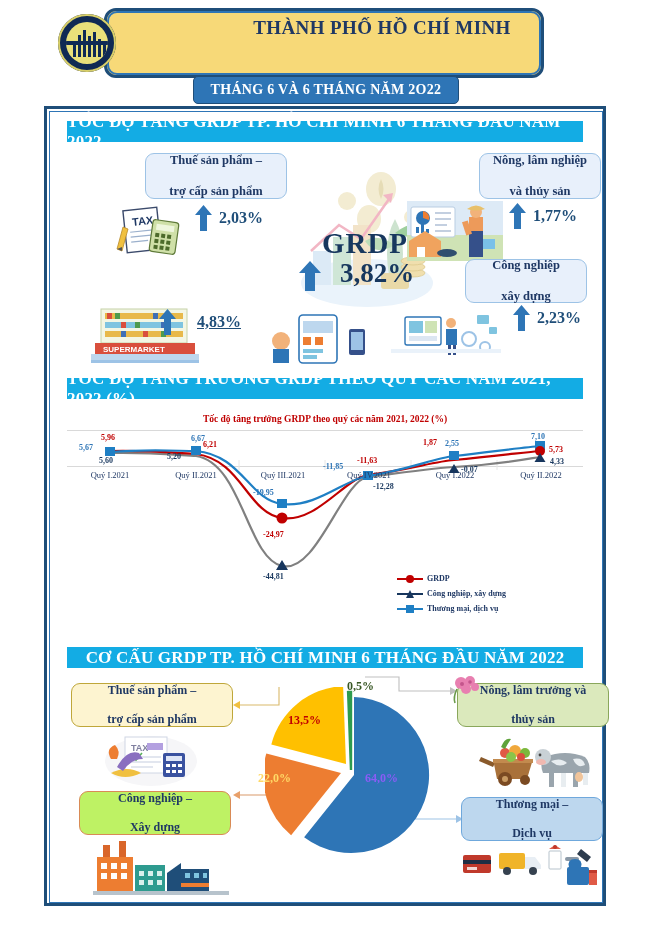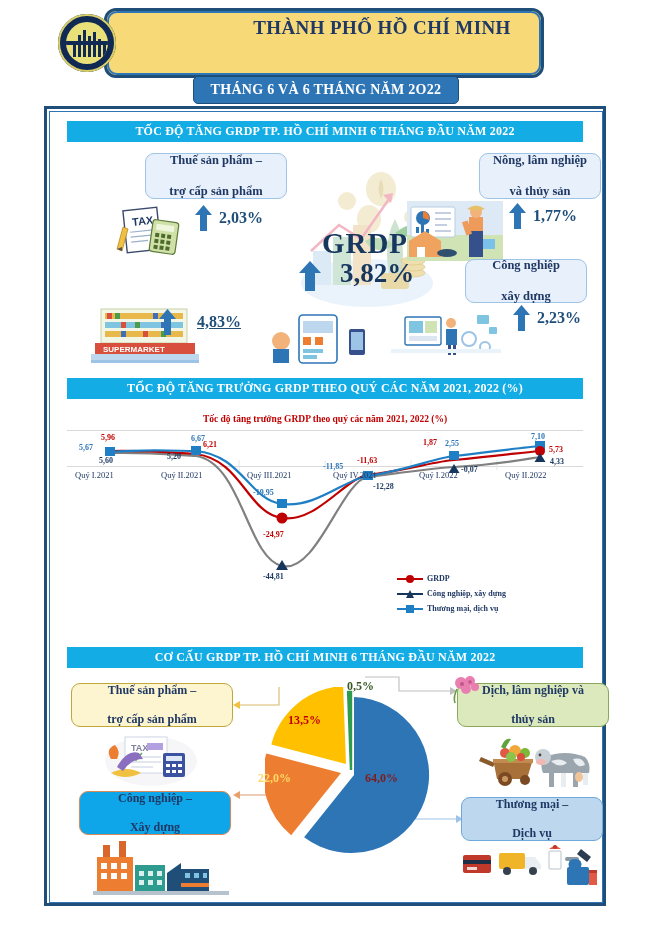--- a/index.html
+++ b/index.html
@@ -34,21 +34,21 @@
   .subtitle-band span{color:#ffffff;font-weight:bold;font-size:14px;letter-spacing:.3px;}
 
   
   .panel{position:absolute;left:44px;top:106px;width:562px;height:800px;
       border:3px solid #1f4e79;background:#ffffff;box-sizing:border-box;}
   .panel-inner{position:absolute;left:2px;top:2px;width:554px;height:792px;
       border:1px solid #2e75b6;box-sizing:border-box;}
 
   .sec-title{position:absolute;left:20px;width:516px;height:21px;background:#13ace4;
       display:flex;align-items:center;justify-content:center;}
-  .sec-title span{color:#ffffff;font-weight:bold;font-size:12px;letter-spacing:.2px;}
+  .sec-title span{color:#ffffff;font-weight:bold;font-size:17px;letter-spacing:.2px;}
 
   
   .s1{position:absolute;left:0;top:0;width:556px;height:265px;}
   .card{position:absolute;background:#e8f0fb;border:1.5px solid #9dc3e6;border-radius:9px;
       display:flex;align-items:center;justify-content:center;text-align:center;}
   .card span{color:#1f3864;font-weight:bold;font-size:12.5px;line-height:1.22;display:block;}
   .pct{position:absolute;color:#1f4e79;font-weight:bold;font-size:16px;}
   .uparrow{position:absolute;width:17px;height:26px;}
   .uparrow svg{display:block;}
 
@@ -59,21 +59,21 @@
 
   
   .art{position:absolute;overflow:hidden;}
 
   
   .s2{position:absolute;left:0;top:269px;width:556px;height:265px;}
   .chart-box{position:absolute;left:20px;top:30px;width:516px;height:232px;background:#fff;}
   .chart-title{position:absolute;left:0;top:6px;width:516px;text-align:center;
       color:#c00000;font-weight:bold;font-size:9.5px;}
   .axis-line{position:absolute;background:#d9d9d9;}
-  .cat-lbl{position:absolute;color:#1f3864;font-size:8.5px;}
+  .cat-lbl{position:absolute;color:#1f3864;font-size:8.5px;text-align:center;}
   .dlbl{position:absolute;font-weight:bold;font-size:8px;white-space:nowrap;}
   .dlbl.red{color:#c00000;}
   .dlbl.blue{color:#2e75b6;}
   .dlbl.navy{color:#17365d;}
   .legend{position:absolute;left:330px;top:166px;}
   .legend .row{display:flex;align-items:center;gap:4px;margin-bottom:6px;}
   .legend .row span{font-size:8px;font-weight:bold;color:#1f3864;white-space:nowrap;}
   .lgmark{width:26px;height:9px;position:relative;}
   .lgmark i{position:absolute;top:4px;left:0;width:26px;height:1.6px;display:block;}
   .lgmark b{position:absolute;left:9px;top:1px;width:8px;height:8px;display:block;}
@@ -471,21 +471,21 @@
 
         <g transform="translate(1,-2)">
           <path d="M85 85 L82.1 7.05 A78 78 0 0 1 85 7 Z" fill="#2e9b4f" stroke="#2e9b4f" stroke-width="2.4"></path>
         </g>
       </svg>
     </div>
 
     <div class="pie-lbl" style="left:300px;top:32px;color:#375623;">0,5%</div>
     <div class="pie-lbl" style="left:241px;top:66px;color:#c00000;">13,5%</div>
     <div class="pie-lbl" style="left:211px;top:124px;color:#ffd966;">22,0%</div>
-    <div class="pie-lbl" style="left:318px;top:124px;color:#7f1d1d;">64,0%</div>
+    <div class="pie-lbl" style="left:318px;top:124px;color:#8b5cf6;">64,0%</div>
 
     <div class="pcard" style="left:24px;top:36px;width:160px;height:42px;background:#fdf4d0;border-color:#bfa73a;">
       <span>
         <span>Thuế sản phẩm –</span><br>
         <span>trợ cấp sản phẩm</span>
       </span>
     </div>
     <div class="art" style="left:56px;top:84px;width:96px;height:56px;">
       <svg width="96" height="56" viewBox="0 0 96 56">
         <ellipse cx="48" cy="30" rx="46" ry="25" fill="#f6f6f8"></ellipse>
@@ -509,21 +509,21 @@
             <rect x="75" y="39" width="4" height="3"></rect>
           </g>
         <path d="M8 42 q16 -8 30 0 q-16 8 -30 0z" fill="#f0c040"></path>
         <path d="M14 36 q10 -18 22 -14 l4 6 q-12 0 -20 12z" fill="#8a6fc0"></path>
         <path d="M8 28 q-6 -10 4 -14 q6 6 2 14z" fill="#ed7d31"></path>
       </svg>
     </div>
 
     <div class="pcard" style="left:410px;top:36px;width:150px;height:42px;background:#dbe9bc;border-color:#8aa75b;">
       <span>
-        <span>Dịch, lâm nghiệp và</span><br>
+        <span>Nông, lâm trưởng và</span><br>
         <span>thủy sản</span>
       </span>
     </div>
     <div class="art" style="left:402px;top:28px;width:34px;height:30px;">
       <svg width="34" height="30" viewBox="0 0 34 30">
         <g fill="#e87fb0">
             <circle cx="12" cy="8" r="6"></circle>
             <circle cx="21" cy="6" r="5"></circle>
             <circle cx="17" cy="14" r="5"></circle>
             <circle cx="26" cy="12" r="4"></circle>
@@ -560,21 +560,21 @@
           <rect x="98" y="42" width="5" height="14" fill="#9aa5ad"></rect>
             <rect x="108" y="42" width="5" height="12" fill="#e8edf0"></rect>
           <circle cx="68" cy="26" r="8" fill="#c9d1d6"></circle>
             <circle cx="65" cy="24" r="1.4" fill="#444"></circle>
           <ellipse cx="66" cy="31" rx="5" ry="3" fill="#f0b8b0"></ellipse>
           <ellipse cx="104" cy="46" rx="4" ry="5" fill="#f0c49a"></ellipse>
         </g>
       </svg>
     </div>
 
-    <div class="pcard" style="left:32px;top:144px;width:150px;height:42px;background:#0ea5e9;border-color:#d98a56;">
+    <div class="pcard" style="left:32px;top:144px;width:150px;height:42px;background:#bef264;border-color:#d98a56;">
       <span>
         <span>Công nghiệp –</span><br>
         <span>Xây dựng</span>
       </span>
     </div>
     <div class="art" style="left:46px;top:192px;width:136px;height:58px;">
       <svg width="136" height="58" viewBox="0 0 136 58">
         <rect x="4" y="18" width="36" height="34" fill="#ed7d31"></rect>
         <g fill="#ffffff">
             <rect x="8" y="24" width="6" height="6"></rect>

